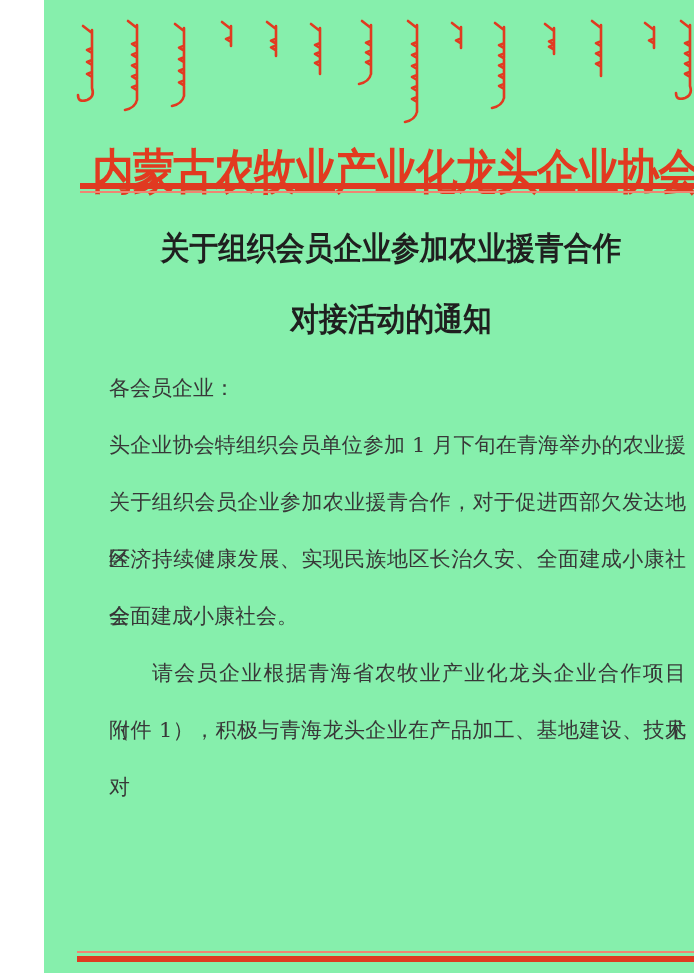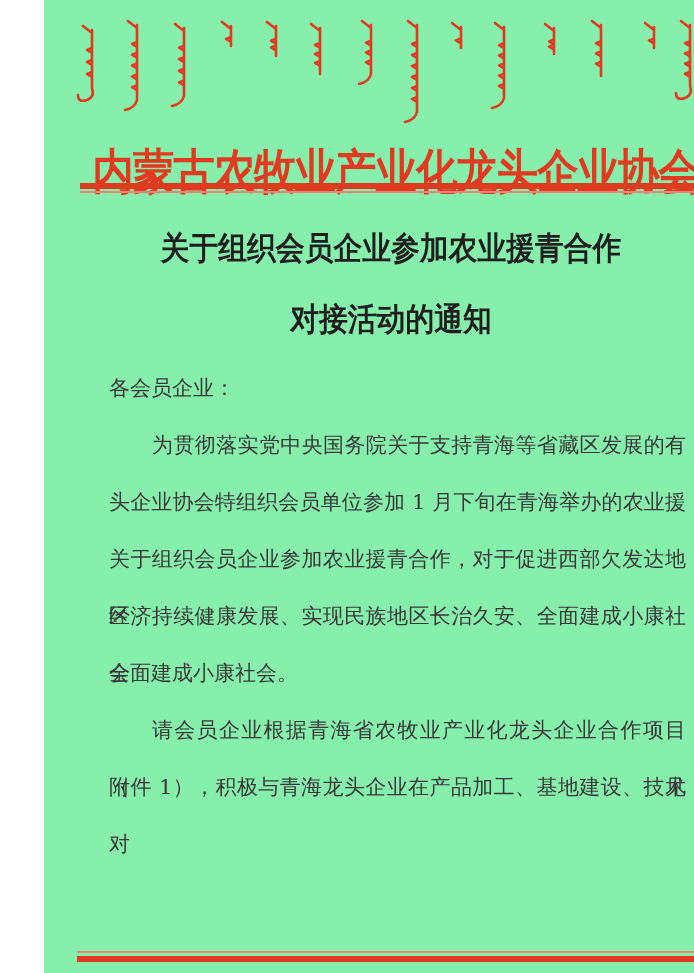--- a/index.html
+++ b/index.html
@@ -73,21 +73,20 @@
 
     <div class="rule rule-top-thick"></div>
     <div class="rule rule-top-thin"></div>
   </div>
 
   <div class="doc-title t1">关于组织会员企业参加农业援青合作</div>
   <div class="doc-title t2">对接活动的通知</div>
 
   <div class="body-block">
     <div class="bline plain">各会员企业：</div>
-    <div class="bline indent">为贯彻落实党中央国务院关于支持青海等省藏区发展的有</div>
     <div class="bline">头企业协会特组织会员单位参加 1 月下旬在青海举办的农业援</div>
     <div class="bline">关于组织会员企业参加农业援青合作，对于促进西部欠发达地区</div>
     <div class="bline">经济持续健康发展、实现民族地区长治久安、全面建成小康社会</div>
     <div class="bline plain">全面建成小康社会。</div>
     <div class="bline indent">请会员企业根据青海省农牧业产业化龙头企业合作项目（见</div>
     <div class="bline">附件 1），积极与青海龙头企业在产品加工、基地建设、技术对</div>
   </div>
 
   <div class="rule rule-bot-thin"></div>
   <div class="rule rule-bot-thick"></div>

